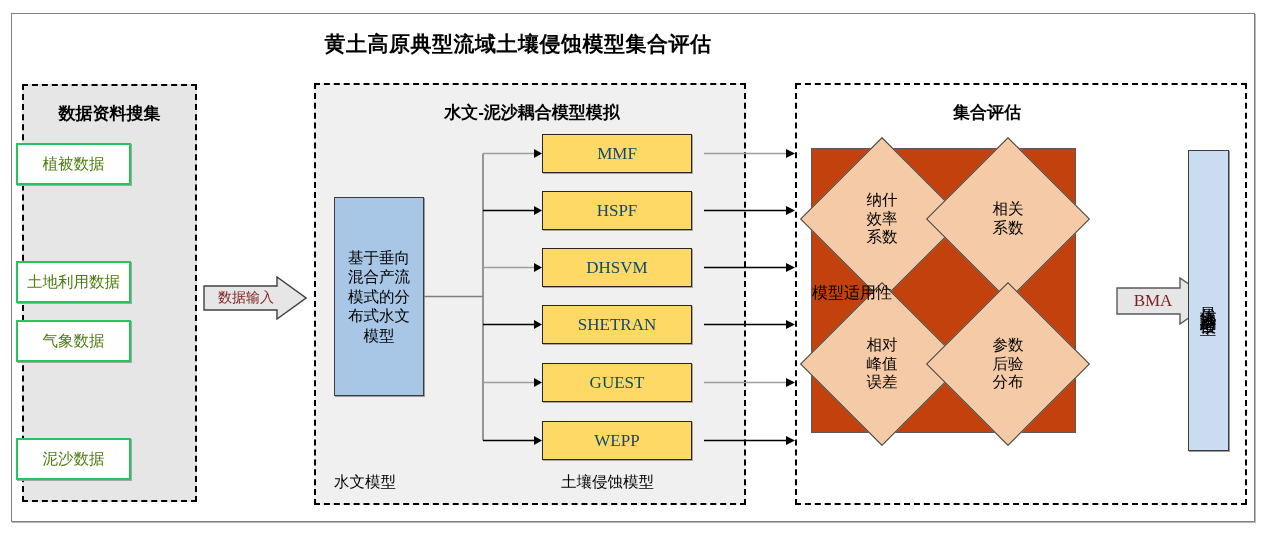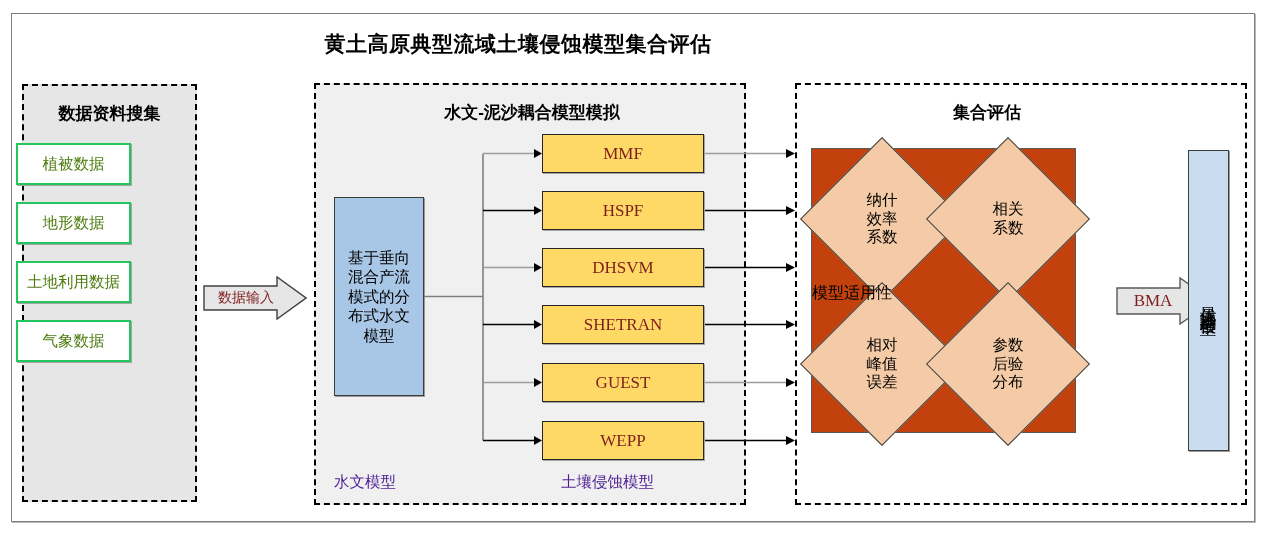--- a/index.html
+++ b/index.html
@@ -134,38 +134,38 @@
     font-size: 15.5px;
     line-height: 1.26;
     color: #000000;
     padding: 0 8px;
   }
 
   
   .model-box {
     position: absolute;
     left: 542px;
-    width: 162px;
+    width: 150px;
     height: 39px;
     background: #ffd966;
     border: 1px solid #262626;
     box-sizing: border-box;
     box-shadow: 1px 1px 0 #a6a6a6;
     display: flex;
     align-items: center;
     justify-content: center;
     font-family: "Liberation Serif", "DejaVu Serif", serif;
     font-size: 17px;
-    color: #7f1d1d;
+    color: #0c4a6e;
   }
 
   .sub-label {
     position: absolute;
     font-size: 15.5px;
-    color: #4c1d95;
+    color: #000000;
   }
   #label-hydro-model { left: 334px; top: 472px; }
   #label-erosion-model { left: 561px; top: 472px; }
 
   
   #eval-area {
     position: absolute;
     left: 811px; top: 148px;
     width: 265px; height: 285px;
     background: #c2410c;
@@ -231,23 +231,23 @@
 <div id="canvas">
 
   <div class="outer-frame"></div>
 
   <div class="page-title">黄土高原典型流域土壤侵蚀模型集合评估</div>
 
   <div class="panel" id="panel-data">
     <div class="panel-title">数据资料搜集</div>
   </div>
   <div class="data-box" style="top:143px">植被数据</div>
-  <div class="data-box" style="top:202px">地形数据</div>
   <div class="data-box" style="top:261px">土地利用数据</div>
   <div class="data-box" style="top:320px">气象数据</div>
+  <div class="data-box" style="top:438px">泥沙数据</div>
 
   <div class="block-arrow" id="arrow-data-input">
     <svg class="arrow-svg" width="104" height="44" viewBox="0 0 104 44">
       <polygon points="1,10 74,10 74,1 103,22 74,43 74,34 1,34" fill="#e6e6e6" stroke="#404040" stroke-width="1.4"></polygon>
     </svg>
     <span class="arrow-label">数据输入</span>
   </div>
 
   <div class="panel" id="panel-model">
     <div class="panel-title">水文-泥沙耦合模型模拟</div>

